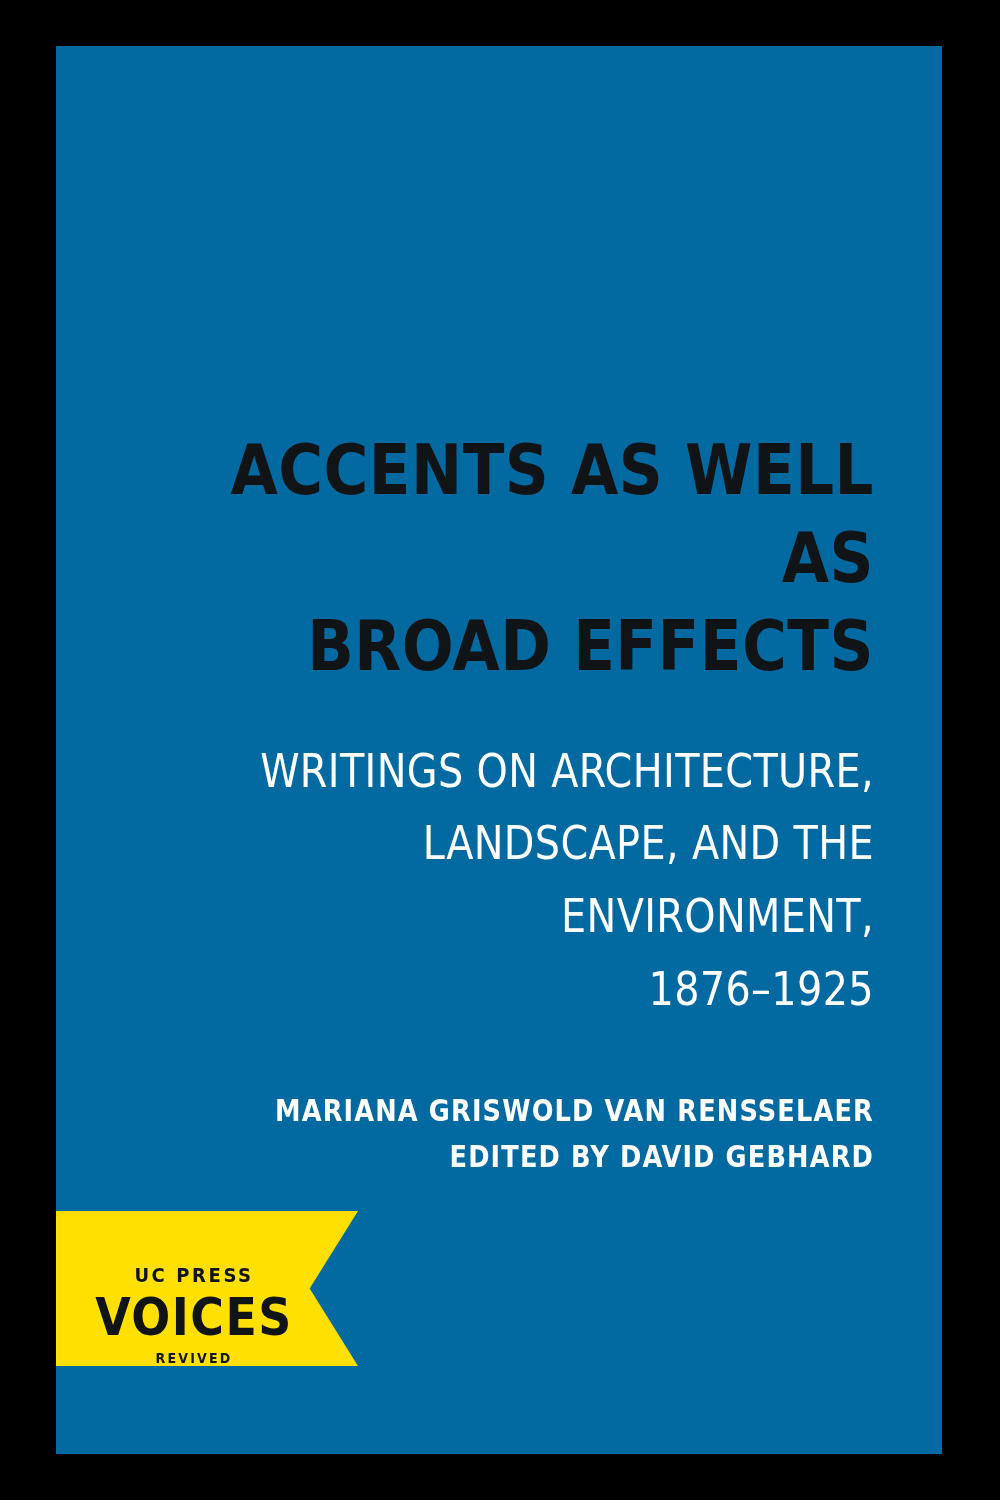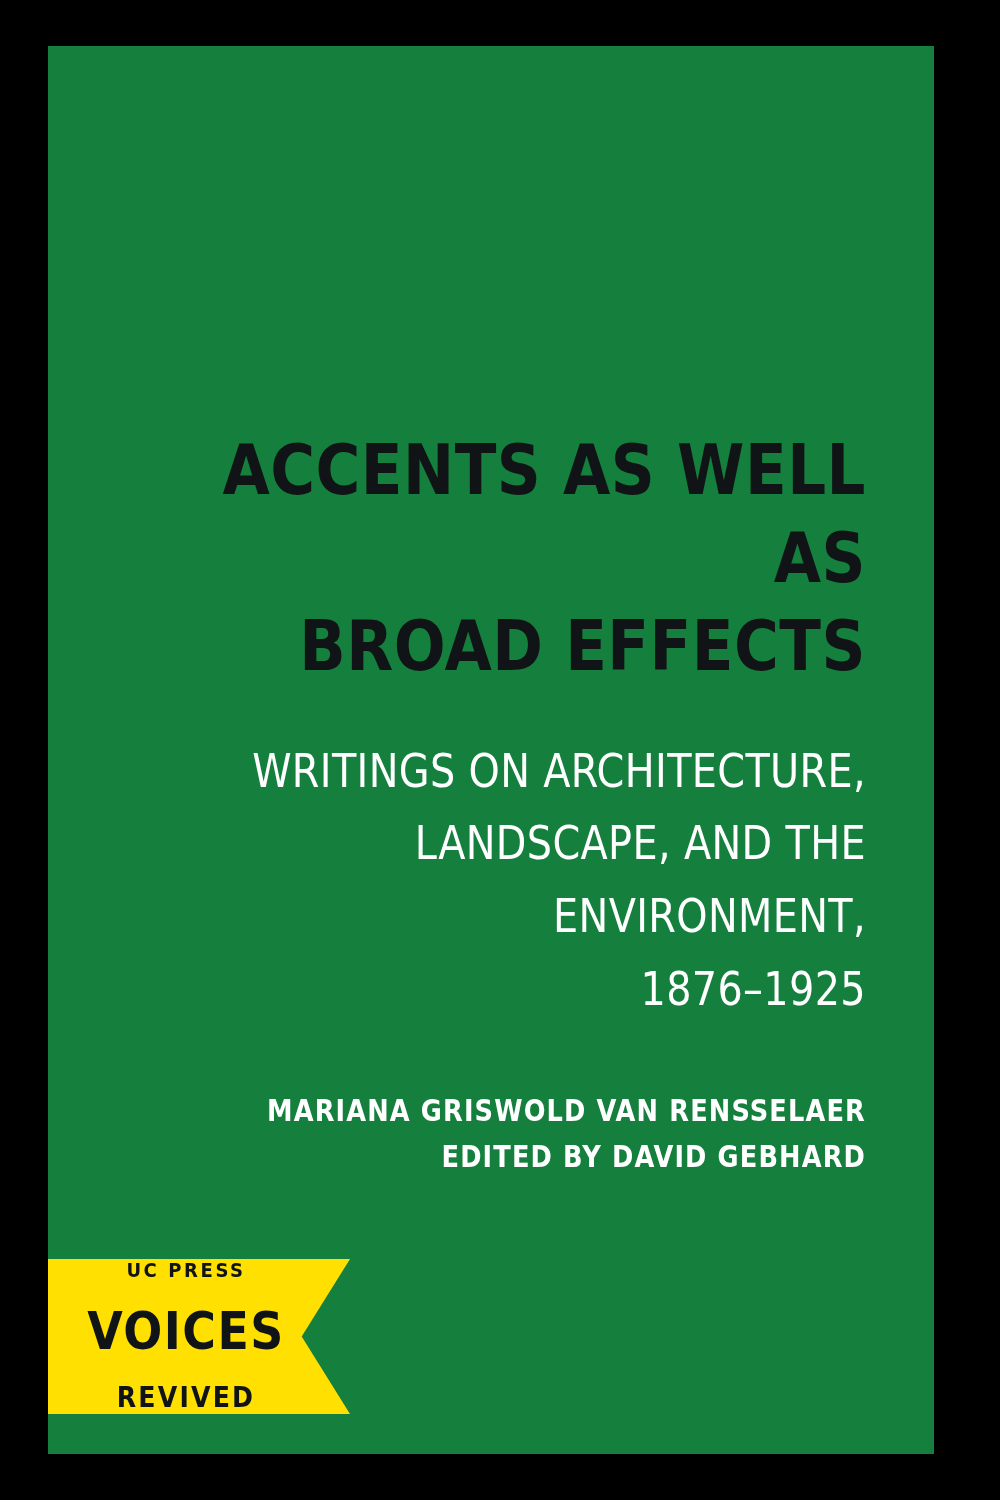--- a/index.html
+++ b/index.html
@@ -18,25 +18,25 @@
     position: relative;
     width: 1000px;
     height: 1500px;
     background: #000000;
     box-sizing: border-box;
   }
 
   
   .cover-panel {
     position: absolute;
-    left: 48px;
+    left: 56px;
     top: 46px;
     width: 886px;
     height: 1408px;
-    background: #15803d;
+    background: #0369a1;
     overflow: hidden;
   }
 
   .title-block {
     position: absolute;
     left: 60px;
     right: 68px;
     top: 380px;
     text-align: right;
   }
@@ -85,24 +85,23 @@
     position: absolute;
     left: 0px;
     top: 1165px;
     width: 302px;
     height: 155px;
     background: #FFE000;
     clip-path: polygon(0 0, 100% 0, 84% 50%, 100% 100%, 0 100%);
     display: flex;
     flex-direction: column;
     align-items: center;
-    justify-content: space-between;
+    justify-content: flex-end;
     padding-right: 26px;
     box-sizing: border-box;
-    margin-top: 48px;
   }
   .banner-top {
     color: #111416;
     font-family: "DejaVu Sans Condensed", "Liberation Sans Narrow", "Liberation Sans", sans-serif;
     font-weight: 700;
     font-size: 20px;
     letter-spacing: 2.6px;
     text-transform: uppercase;
     line-height: 1.1;
   }
@@ -113,21 +112,21 @@
     font-size: 51px;
     letter-spacing: 1.5px;
     text-transform: uppercase;
     line-height: 1.18;
     margin: 2px 0 2px 0;
   }
   .banner-sub {
     color: #111416;
     font-family: "DejaVu Sans Condensed", "Liberation Sans Narrow", "Liberation Sans", sans-serif;
     font-weight: 700;
-    font-size: 28px;
+    font-size: 14px;
     letter-spacing: 2.2px;
     text-transform: uppercase;
     line-height: 1.1;
   }
 
   .line { display: block; }
 </style>
 </head>
 <body>
 

